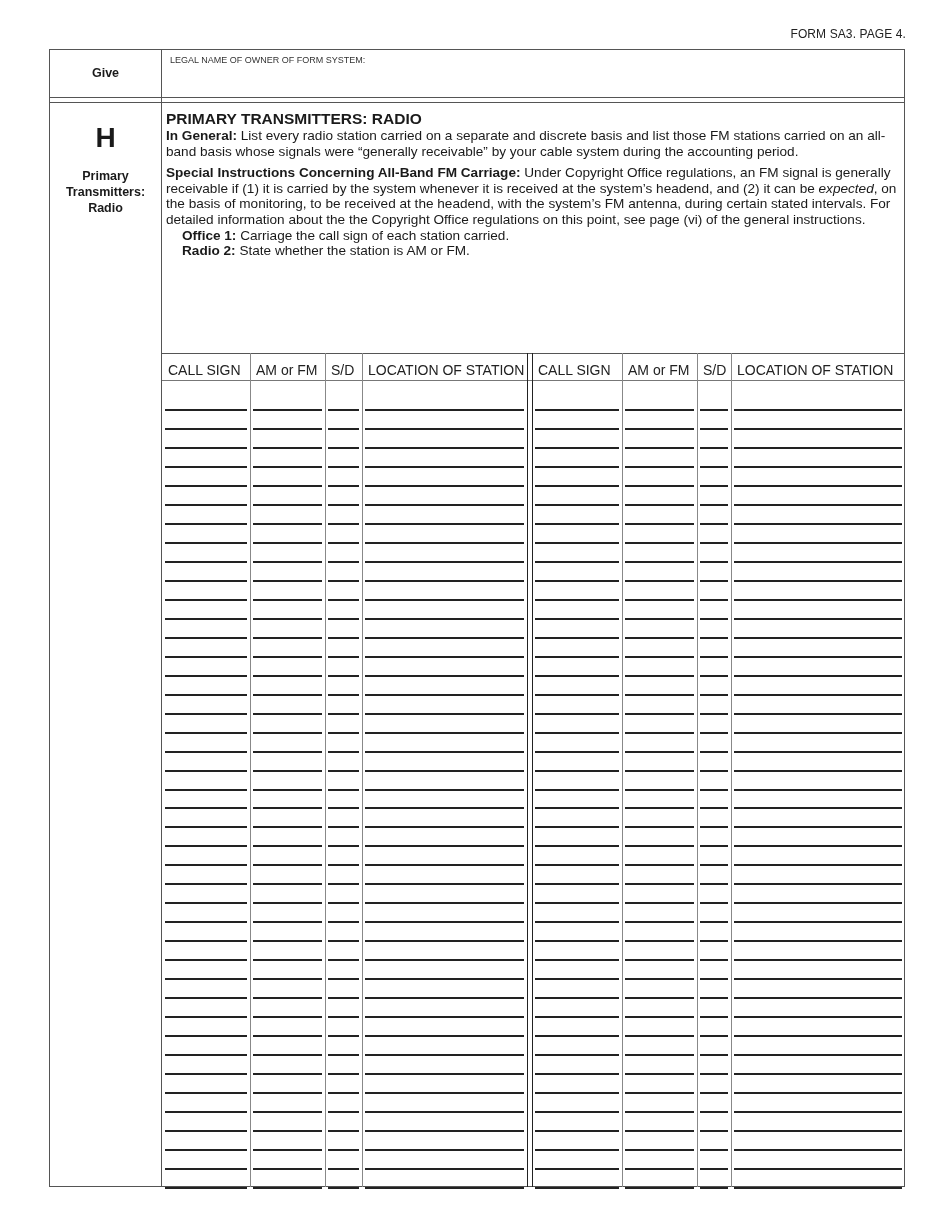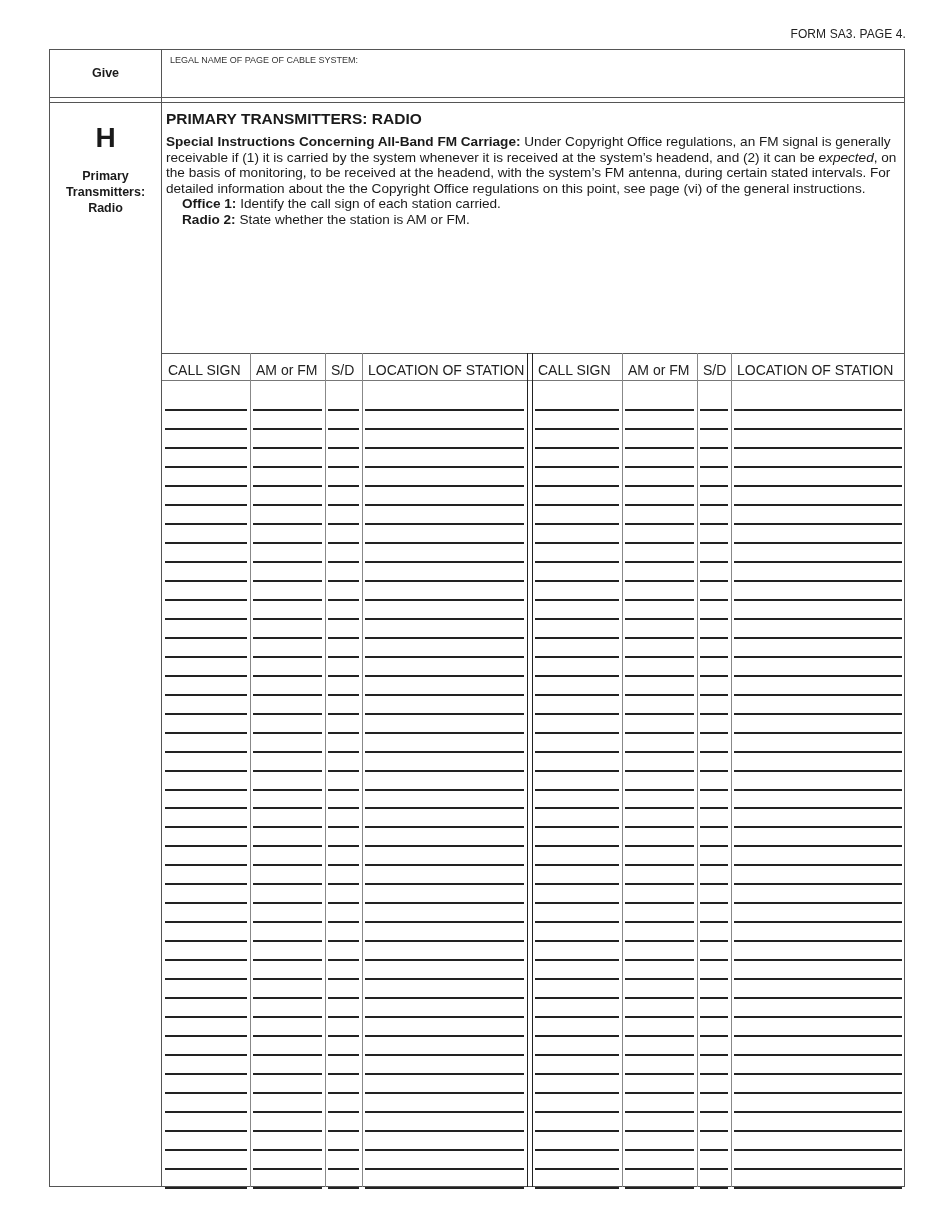--- a/index.html
+++ b/index.html
@@ -27,30 +27,31 @@
 <div class="page-label">FORM SA3. PAGE 4.</div>
 
 <div class="frame"></div>
 
 <div class="vline" style="left:161px;top:49px;width:1px;height:1138px;"></div>
 
 <div class="hline" style="left:49px;top:97px;width:856px;height:1px;"></div>
 <div class="hline" style="left:49px;top:102px;width:856px;height:1px;"></div>
 
 <div class="name-label">Give</div>
-<div class="legal-label">LEGAL NAME OF PAGE OF CABLE SYSTEM:</div>
+<div class="legal-label">LEGAL NAME OF OWNER OF FORM SYSTEM:</div>
 <div style="position:absolute;left:166px;top:68px;width:735px;height:26px;"></div>
 
 <div class="section-letter">H</div>
 <div class="section-title-side">Primary Transmitters: Radio</div>
 
 <div class="content">
   <h1>PRIMARY TRANSMITTERS: RADIO</h1>
+  <p><b>In General:</b><span> List every radio station carried on a separate and discrete basis and list those FM stations carried on an all-band basis whose signals were “generally receivable” by your cable system during the accounting period.</span></p>
   <p class="gap"><b>Special Instructions Concerning All-Band FM Carriage:</b><span> Under Copyright Office regulations, an FM signal is generally receivable if (1) it is carried by the system whenever it is received at the system’s headend, and (2) it can be </span><i>expected</i><span>, on the basis of monitoring, to be received at the headend, with the system’s FM antenna, during certain stated intervals. For detailed information about the the Copyright Office regulations on this point, see page (vi) of the general instructions.</span></p>
-  <p><span class="indent"></span><b>Office 1:</b><span> Identify the call sign of each station carried.</span></p>
+  <p><span class="indent"></span><b>Office 1:</b><span> Carriage the call sign of each station carried.</span></p>
   <p><span class="indent"></span><b>Radio 2:</b><span> State whether the station is AM or FM.</span></p>
 </div>
 
 <div class="hline" style="left:162px;top:353px;width:743px;height:1px;"></div>
 <div class="hline" style="left:162px;top:380px;width:743px;height:1px;background:#777;"></div>
 
 <div id="table" style="position:absolute;left:0;top:0;">
     <div class="vline" style="left: 250px; top: 353px; width: 1px; height: 834px; background: rgb(136, 136, 136);"></div>
     <div class="vline" style="left: 325px; top: 353px; width: 1px; height: 834px; background: rgb(136, 136, 136);"></div>
     <div class="vline" style="left: 362px; top: 353px; width: 1px; height: 834px; background: rgb(136, 136, 136);"></div>

